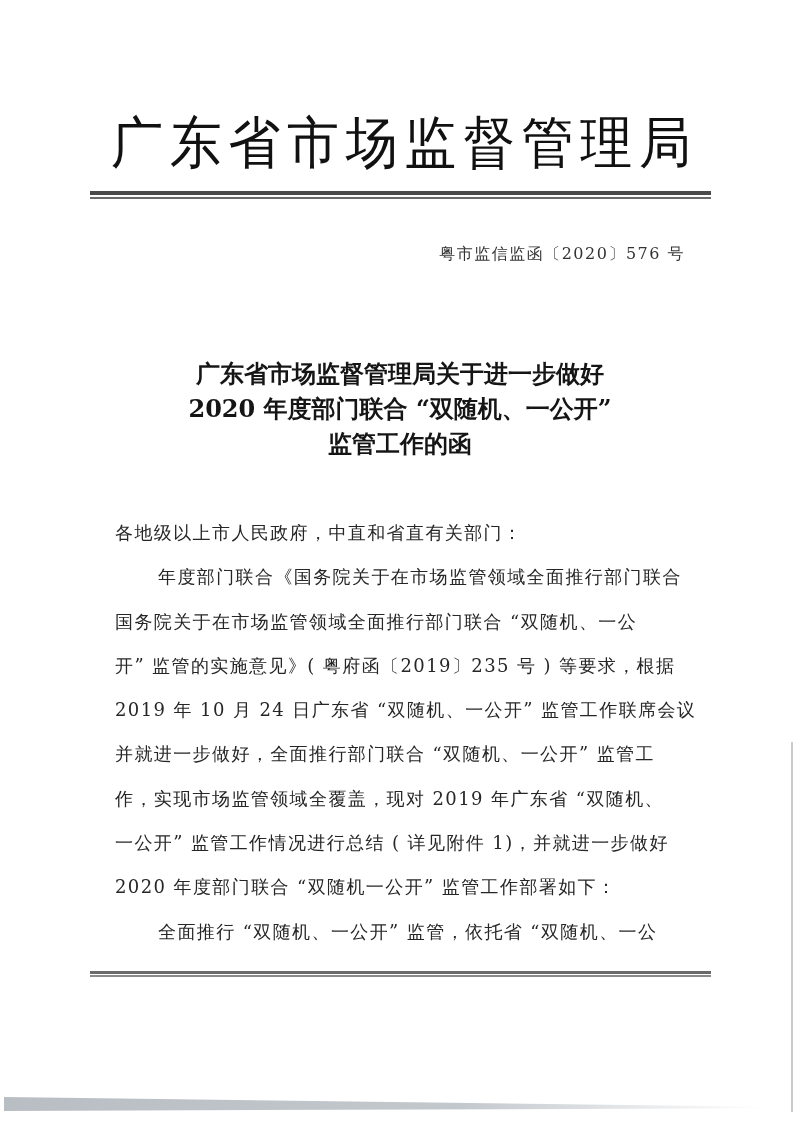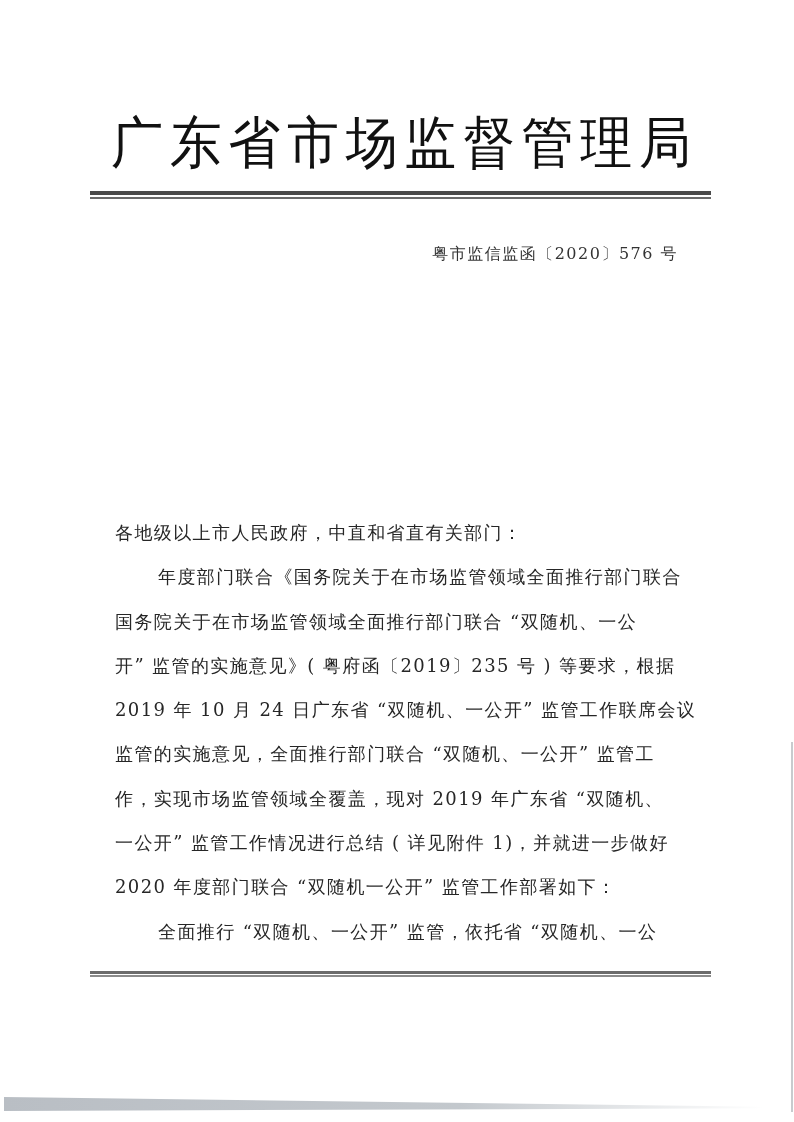--- a/index.html
+++ b/index.html
@@ -60,21 +60,21 @@
     }
     .rule-top .thin {
       position: absolute;
       left: 0; top: 6px;
       width: 100%;
       height: 2px;
       background: #6a6a6a;
     }
     .doc-number {
       position: absolute;
-      right: 116px;
+      right: 109px;
       top: 243px;
       font-size: 16px;
       line-height: 22px;
       color: #333333;
       letter-spacing: 1.5px;
       font-family: "DejaVu Serif", "Liberation Serif", serif;
     }
     .doc-title {
       position: absolute;
       left: 120px;
@@ -170,28 +170,33 @@
     <span>局</span>
   </div>
 
   <div class="rule-top">
     <div class="thick"></div>
     <div class="thin"></div>
   </div>
 
   <div class="doc-number">粤市监信监函〔2020〕576 号</div>
 
+  <div class="doc-title">
+    <div>广东省市场监督管理局关于进一步做好</div>
+    <div>2020 年度部门联合 “双随机、一公开”</div>
+    <div>监管工作的函</div>
+  </div>
 
   <div class="body-text">
     <div class="line">各地级以上市人民政府，中直和省直有关部门：</div>
     <div class="line indent">年度部门联合《国务院关于在市场监管领域全面推行部门联合</div>
     <div class="line">国务院关于在市场监管领域全面推行部门联合 “双随机、一公</div>
     <div class="line">开” 监管的实施意见》( 粤府函〔2019〕235 号 ) 等要求，根据</div>
     <div class="line">2019 年 10 月 24 日广东省 “双随机、一公开” 监管工作联席会议</div>
-    <div class="line">监管的实施意见，全面推行部门联合 “双随机、一公开” 监管工</div>
+    <div class="line">并就进一步做好，全面推行部门联合 “双随机、一公开” 监管工</div>
     <div class="line">作，实现市场监管领域全覆盖，现对 2019 年广东省 “双随机、</div>
     <div class="line">一公开” 监管工作情况进行总结 ( 详见附件 1)，并就进一步做好</div>
     <div class="line">2020 年度部门联合 “双随机一公开” 监管工作部署如下：</div>
     <div class="line indent">全面推行 “双随机、一公开” 监管，依托省 “双随机、一公</div>
   </div>
 
   <div class="rule-bottom">
     <div class="thick"></div>
     <div class="thin"></div>
   </div>

